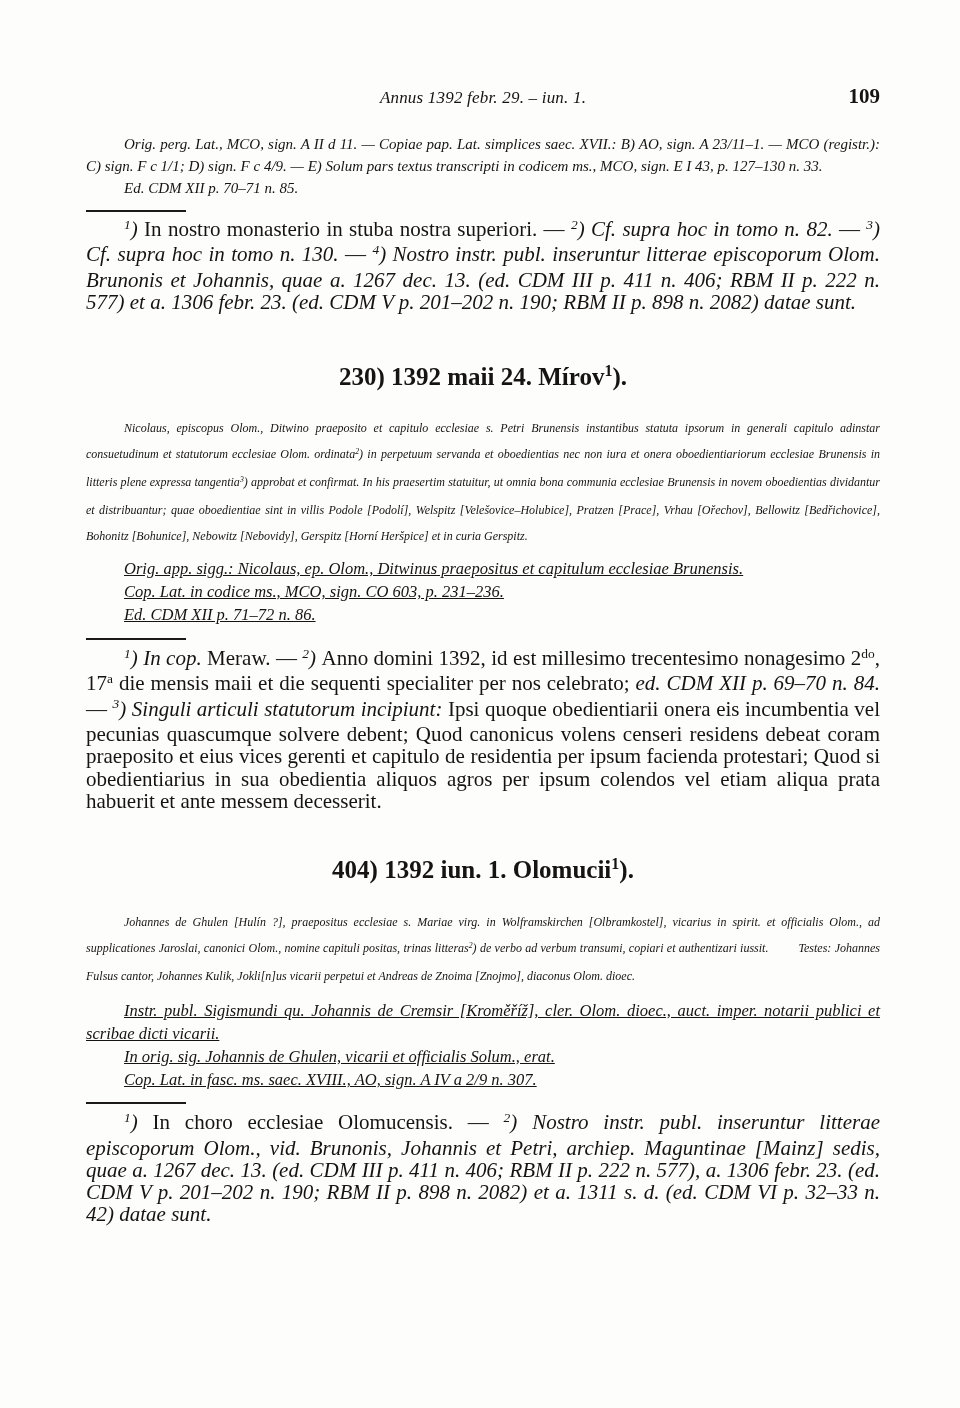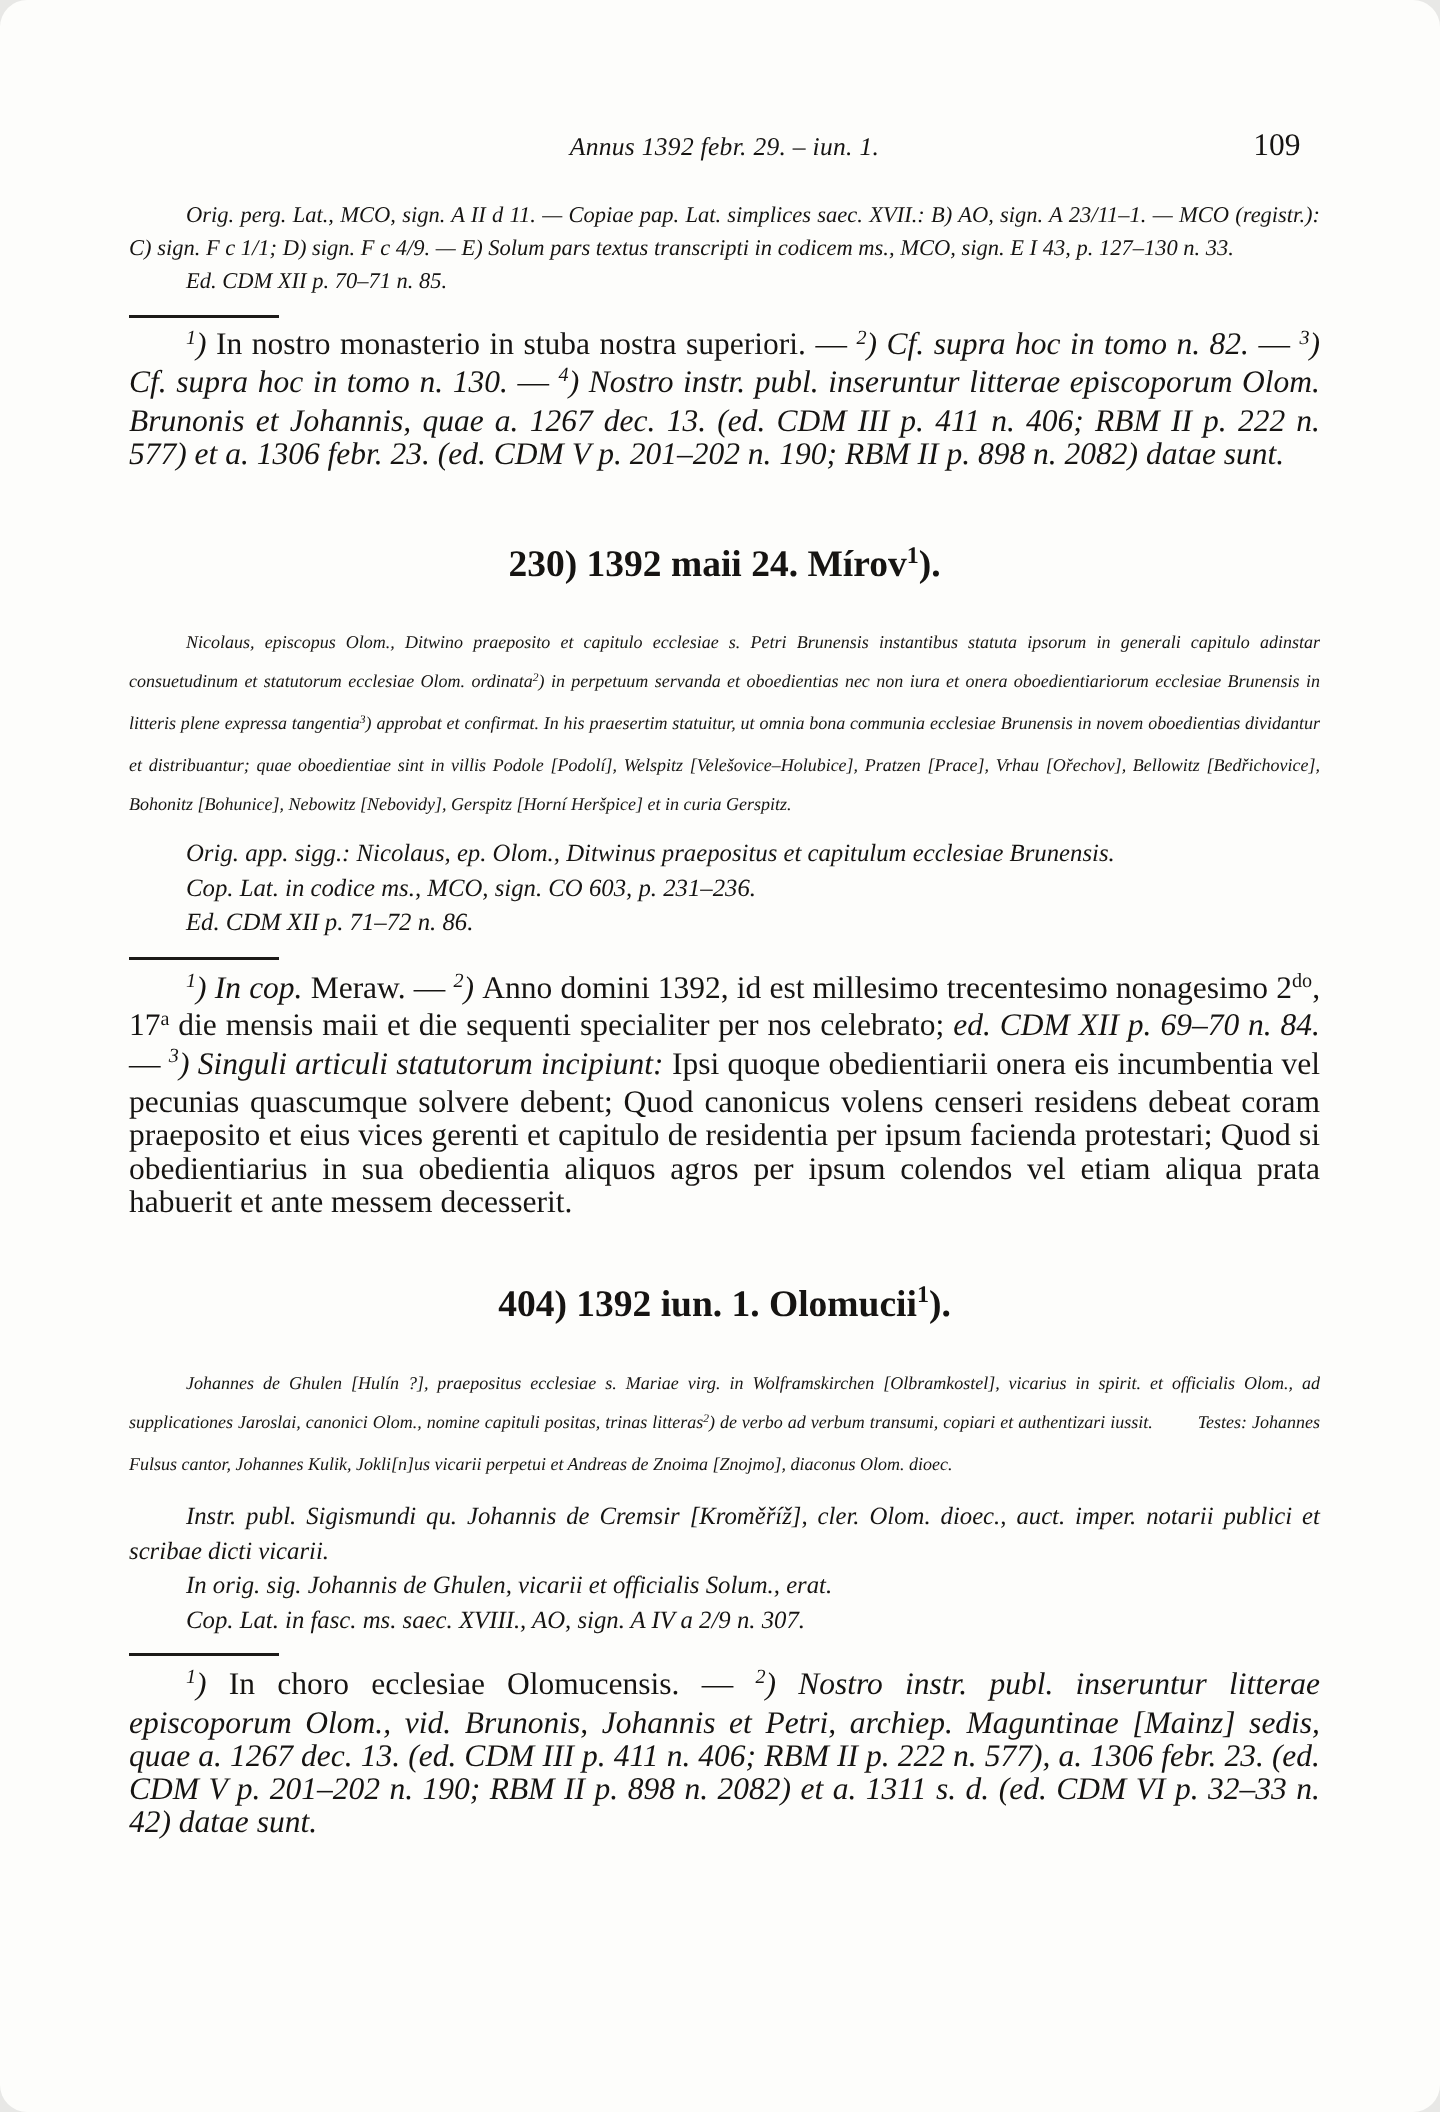--- a/index.html
+++ b/index.html
@@ -7,21 +7,20 @@
   .page {
     position: relative;
     width: 960px;
     height: 1408px;
     margin: 0 auto;
     background: #fdfdfb;
     color: #161412;
     font-family: "Liberation Serif", "DejaVu Serif", serif;
     padding: 86px 80px 0 86px;
     overflow: hidden;
-    border-radius: 18px;
   }
   
   .r { font-style: normal; }
   .i { font-style: italic; }
   .b { font-weight: 700; font-style: normal; }
   .sup { font-size: 64%; position: relative; top: -0.55em; }
 
   .page-header {
     position: relative;
     height: 24px;
@@ -30,23 +29,23 @@
   }
   .running-title {
     position: absolute;
     left: 0; right: 0;
     text-align: center;
     font-style: italic;
     letter-spacing: 0.2px;
   }
   .page-number {
     position: absolute;
-    right: 13px;
+    right: 0;
     top: -2px;
-    font-weight: 400;
+    font-weight: 700;
     font-size: 21px;
   }
 
   .src {
     font-size: 15px;
     line-height: 22px;
     text-align: justify;
     text-indent: 38px;
   }
   .src-first { margin-top: 23px; }
@@ -76,20 +75,21 @@
     text-align: justify;
     text-indent: 38px;
     font-style: italic;
   }
   .apparatus { margin-top: 8px; }
   .app-line {
     font-size: 16.5px;
     line-height: 23px;
     text-align: justify;
     text-indent: 38px;
+    text-decoration: underline;
   }
 </style>
 </head>
 <body>
 
 <div class="page">
 
   <header class="page-header">
     <div class="running-title">Annus 1392 febr. 29. – iun. 1.</div>
     <div class="page-number">109</div>

